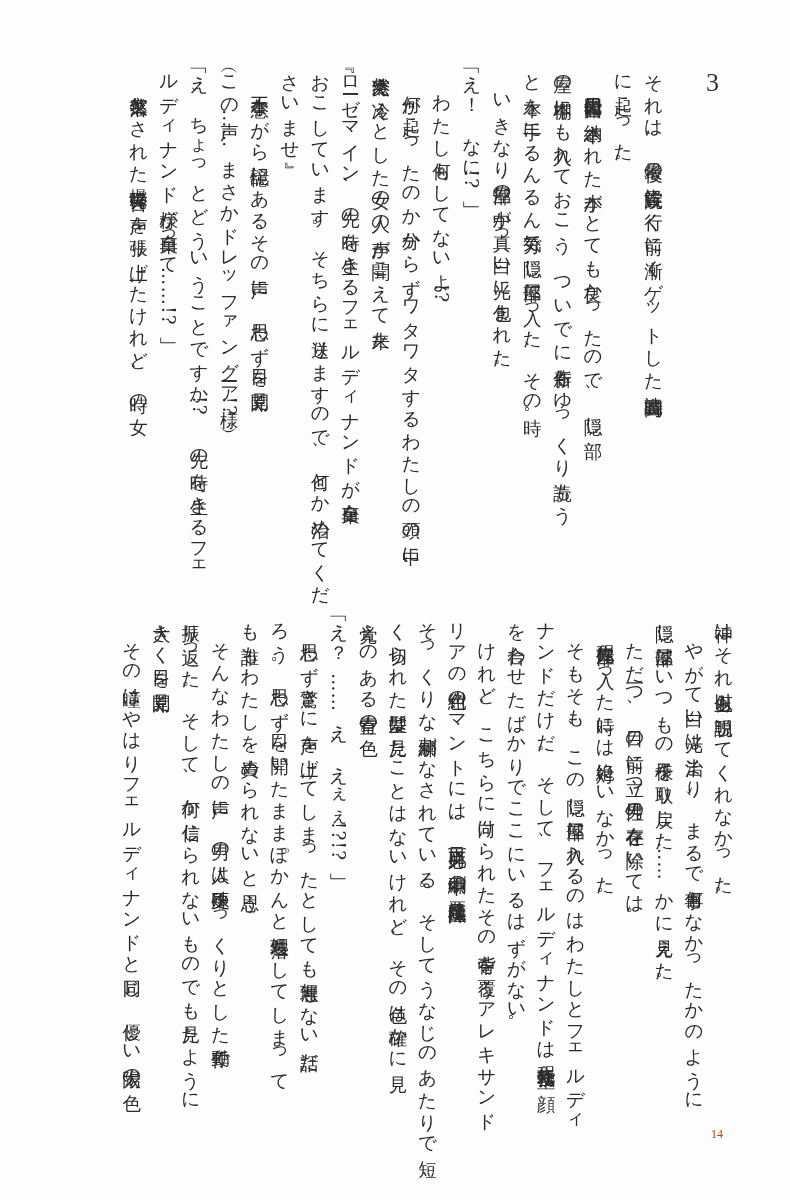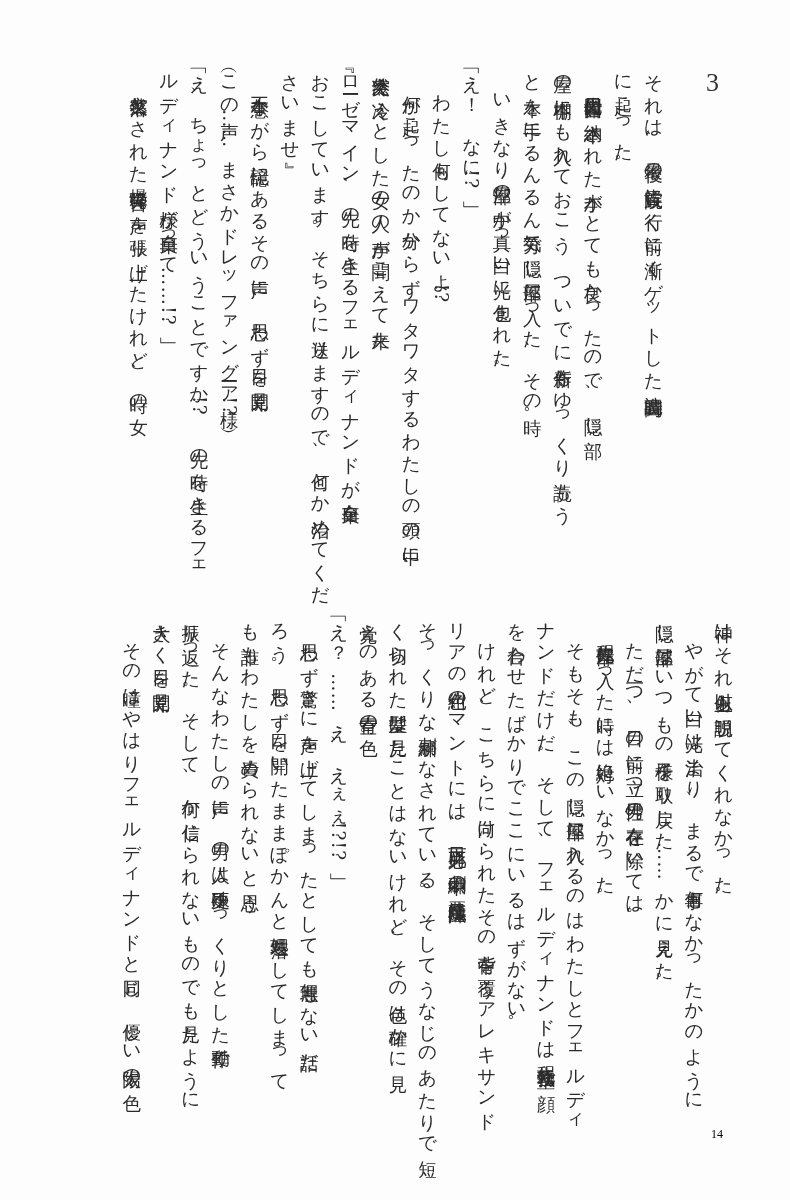--- a/index.html
+++ b/index.html
@@ -53,21 +53,21 @@
     }
     .line {
       display: block;
     }
     .page-number {
       position: absolute;
       left: 711px;
       top: 1127px;
       font-size: 12px;
       font-family: "Liberation Serif", "DejaVu Serif", serif;
-      color: #000000;
+      color: #c2410c;
     }
   </style>
 </head>
 <body>
 
 <div class="page">
 
   <div class="chapter-number">3</div>
 
   <div class="block block-top">

